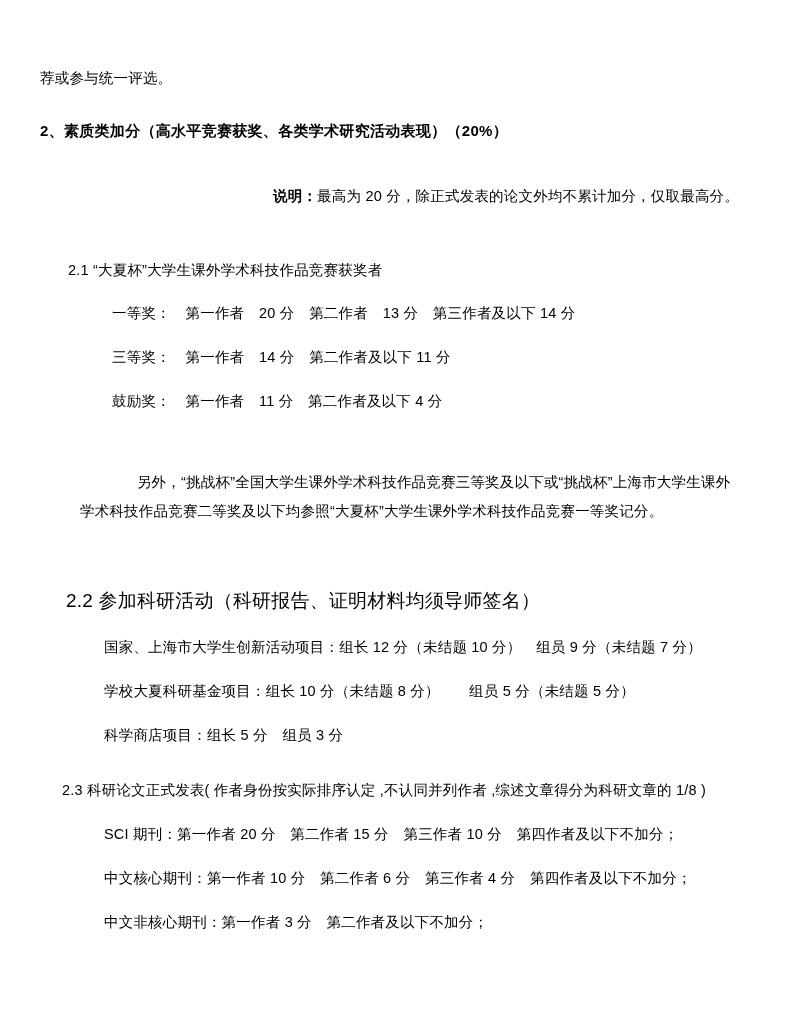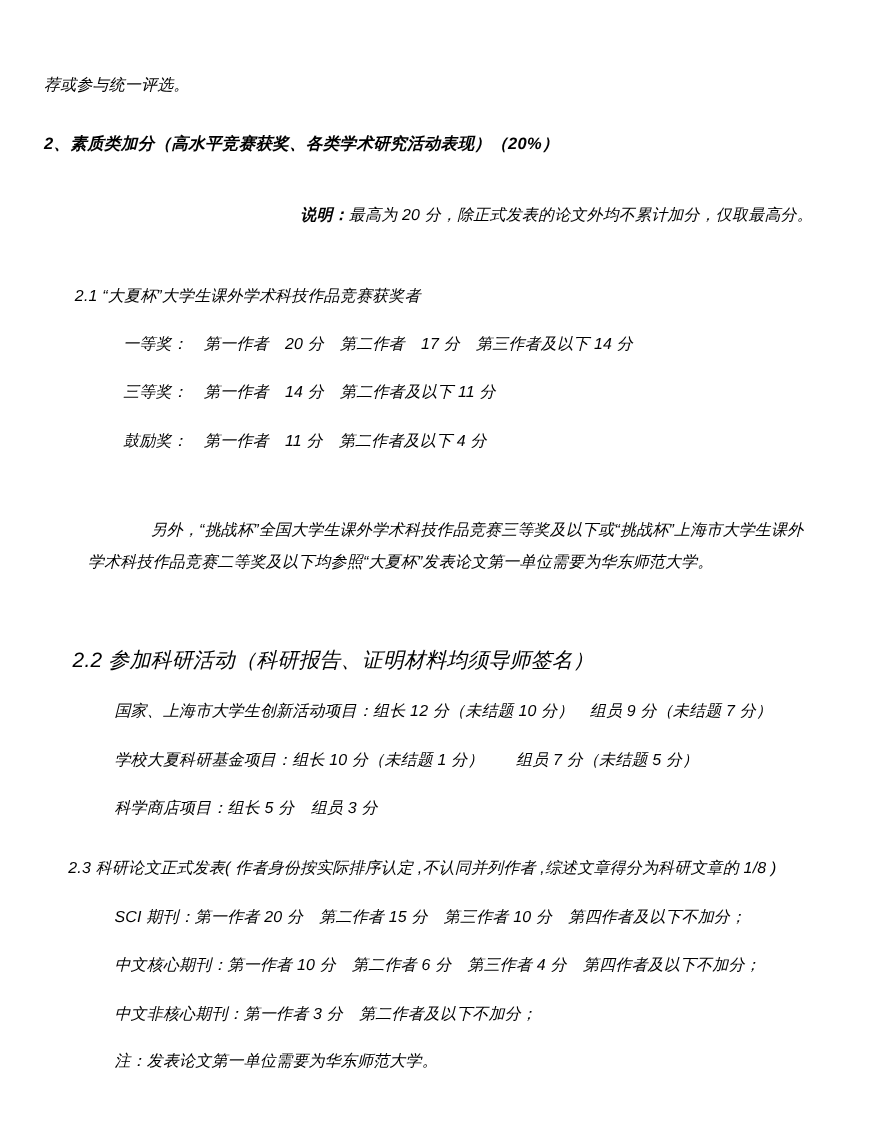--- a/index.html
+++ b/index.html
@@ -13,21 +13,20 @@
     font-family: "Liberation Sans", sans-serif;
     color: #000000;
     -webkit-font-smoothing: antialiased;
   }
   .page {
     position: relative;
     width: 791px;
     height: 1024px;
     box-sizing: border-box;
     padding: 68px 52px 0 40px;
-    font-style: italic;
   }
   .line {
     font-size: 14.5px;
     line-height: 1.5;
     letter-spacing: 0.2px;
     white-space: pre-wrap;
   }
   .continued {
     margin: 0 0 0 0;
   }
@@ -91,34 +90,33 @@
   <div class="line continued">荐或参与统一评选。</div>
 
   <div class="line section-head">2、素质类加分（高水平竞赛获奖、各类学术研究活动表现）（20%）</div>
 
   <div class="line note">
     <b>说明：</b><span>最高为 20 分，除正式发表的论文外均不累计加分，仅取最高分。</span>
   </div>
 
   <div class="line sub-head">2.1 “大夏杯”大学生课外学术科技作品竞赛获奖者</div>
 
-  <div class="line award-row">一等奖：　第一作者　20 分　第二作者　17 分　第三作者及以下 14 分</div>
+  <div class="line award-row">一等奖：　第一作者　20 分　第二作者　13 分　第三作者及以下 14 分</div>
   <div class="line award-row">三等奖：　第一作者　14 分　第二作者及以下 11 分</div>
   <div class="line award-row">鼓励奖：　第一作者　11 分　第二作者及以下 4 分</div>
 
   <div class="line para">
-    <span class="indent"></span><span>另外，“挑战杯”全国大学生课外学术科技作品竞赛三等奖及以下或“挑战杯”上海市大学生课外学术科技作品竞赛二等奖及以下均参照“大夏杯”发表论文第一单位需要为华东师范大学。</span>
+    <span class="indent"></span><span>另外，“挑战杯”全国大学生课外学术科技作品竞赛三等奖及以下或“挑战杯”上海市大学生课外学术科技作品竞赛二等奖及以下均参照“大夏杯”大学生课外学术科技作品竞赛一等奖记分。</span>
   </div>
 
   <div class="line sub-head-2">2.2 参加科研活动（科研报告、证明材料均须导师签名）</div>
 
   <div class="line detail-row">国家、上海市大学生创新活动项目：组长 12 分（未结题 10 分）　组员 9 分（未结题 7 分）</div>
-  <div class="line detail-row">学校大夏科研基金项目：组长 10 分（未结题 1 分）　　组员 7 分（未结题 5 分）</div>
+  <div class="line detail-row">学校大夏科研基金项目：组长 10 分（未结题 8 分）　　组员 5 分（未结题 5 分）</div>
   <div class="line detail-row">科学商店项目：组长 5 分　组员 3 分</div>
 
   <div class="line sub-head-3">2.3 科研论文正式发表( 作者身份按实际排序认定 ,不认同并列作者 ,综述文章得分为科研文章的 1/8 )</div>
 
   <div class="line detail-row">SCI 期刊：第一作者 20 分　第二作者 15 分　第三作者 10 分　第四作者及以下不加分；</div>
   <div class="line detail-row">中文核心期刊：第一作者 10 分　第二作者 6 分　第三作者 4 分　第四作者及以下不加分；</div>
   <div class="line detail-row">中文非核心期刊：第一作者 3 分　第二作者及以下不加分；</div>
-  <div class="line detail-row">注：发表论文第一单位需要为华东师范大学。</div>
 
 </div>
 
 </body></html>

